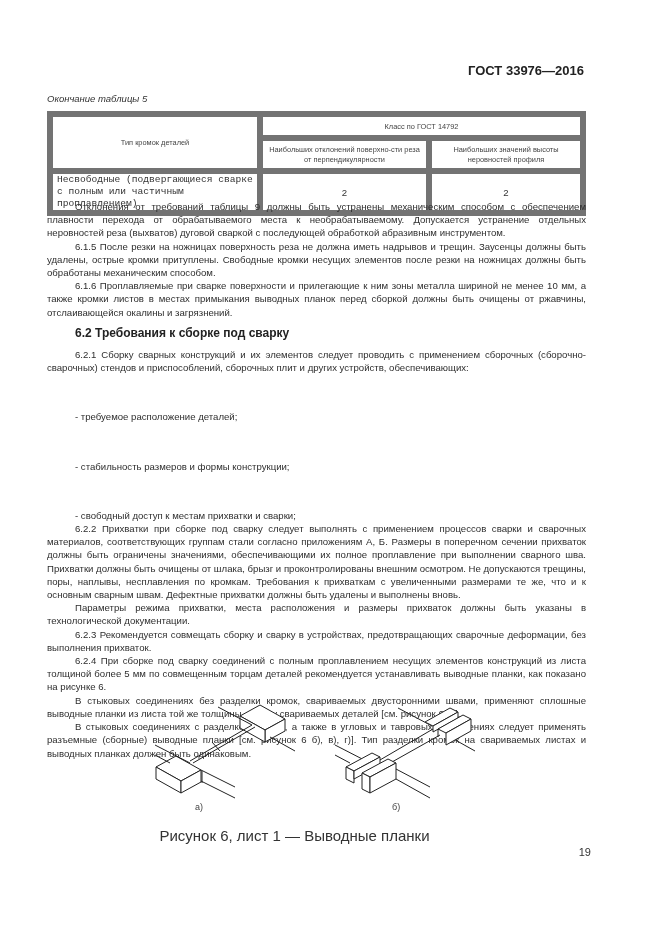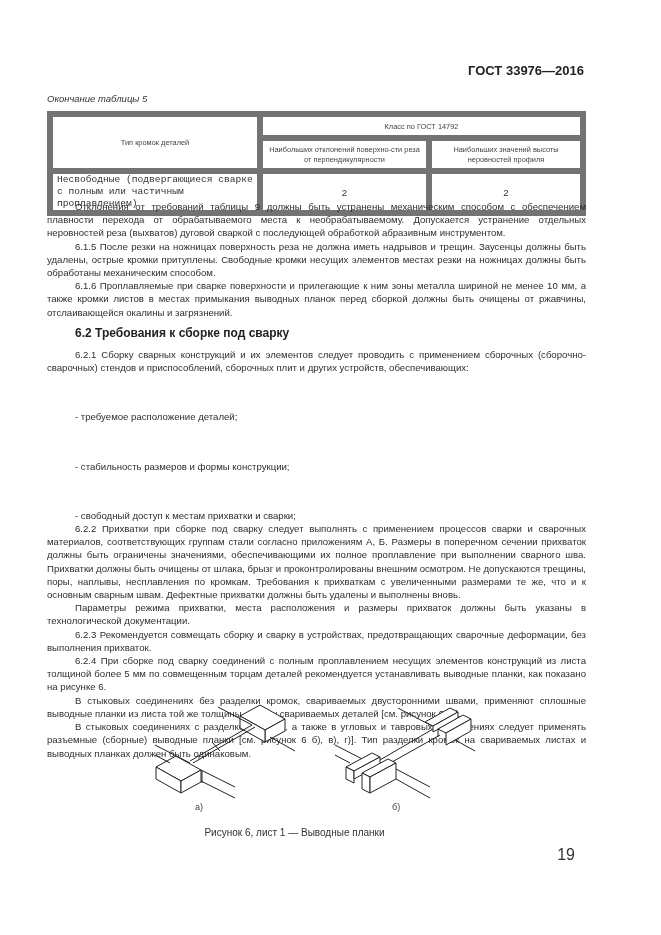--- a/index.html
+++ b/index.html
@@ -13,22 +13,22 @@
     table.t5 tr.h1 td { height: 18px; }
     table.t5 tr.h2 td { height: 27px; line-height: 10px; }
     table.t5 tr.body td { height: 30px; font-size: 9.6px; color: #333; border-top: 3px double #2a2a2a; }
     table.t5 tr.body td.left { text-align: left; line-height: 12px; font-family: Liberation Mono, monospace; }
     .text { position: absolute; left: 47px; top: 200px; width: 539px; font-size: 9.6px; line-height: 13.2px; color: #2e2e2e; }
     .text p { margin: 0; text-align: justify; text-indent: 28px; }
     .text p.li { text-indent: 0; padding-left: 28px; margin-top: 36px; }
     .text h3 { margin: 8px 0 8px 28px; font-size: 12px; font-weight: bold; color: #222; }
     .figure { position: absolute; left: 140px; top: 695px; width: 370px; height: 110px; }
     .figlabel { position: absolute; font-size: 9px; color: #444; }
-    .figcap { position: absolute; left: 0; width: 589px; top: 827px; text-align: center; font-size: 10px; color: #333; }
-    .pageno { position: absolute; right: 86px; top: 846px; font-size: 16px; color: #333; }
+    .figcap { position: absolute; left: 0; width: 589px; top: 827px; text-align: center; font-size: 15px; color: #333; }
+    .pageno { position: absolute; right: 70px; top: 846px; font-size: 11px; color: #333; }
   </style>
 </head>
 <body>
 
 <div class="hdr">ГОСТ 33976—2016</div>
 <div class="cap">Окончание таблицы 5</div>
 
 <table class="t5">
   <tbody>
       <tr class="h1">
@@ -42,21 +42,21 @@
   <tr class="body">
     <td class="left">Несвободные (подвергающиеся сварке с полным или частичным проплавлением)</td>
     <td>2</td>
     <td>2</td>
   </tr>
 </tbody>
   </table>
 
 <div class="text">
   <p>Отклонения от требований таблицы 9 должны быть устранены механическим способом с обеспечением плавности перехода от обрабатываемого места к необрабатываемому. Допускается устранение отдельных неровностей реза (выхватов) дуговой сваркой с последующей обработкой абразивным инструментом.</p>
-  <p>6.1.5 После резки на ножницах поверхность реза не должна иметь надрывов и трещин. Заусенцы должны быть удалены, острые кромки притуплены. Свободные кромки несущих элементов местах резки на ножницах должны быть обработаны механическим способом.</p>
+  <p>6.1.5 После резки на ножницах поверхность реза не должна иметь надрывов и трещин. Заусенцы должны быть удалены, острые кромки притуплены. Свободные кромки несущих элементов после резки на ножницах должны быть обработаны механическим способом.</p>
   <p>6.1.6 Проплавляемые при сварке поверхности и прилегающие к ним зоны металла шириной не менее 10 мм, а также кромки листов в местах примыкания выводных планок перед сборкой должны быть очищены от ржавчины, отслаивающейся окалины и загрязнений.</p>
   <h3>6.2 Требования к сборке под сварку</h3>
   <p>6.2.1 Сборку сварных конструкций и их элементов следует проводить с применением сборочных (сборочно-сварочных) стендов и приспособлений, сборочных плит и других устройств, обеспечивающих:</p>
   <p class="li">- требуемое расположение деталей;</p>
   <p class="li">- стабильность размеров и формы конструкции;</p>
   <p class="li">- свободный доступ к местам прихватки и сварки;</p>
   <p>6.2.2 Прихватки при сборке под сварку следует выполнять с применением процессов сварки и сварочных материалов, соответствующих группам стали согласно приложениям А, Б. Размеры в поперечном сечении прихваток должны быть ограничены значениями, обеспечивающими их полное проплавление при выполнении сварного шва. Прихватки должны быть очищены от шлака, брызг и проконтролированы внешним осмотром. Не допускаются трещины, поры, наплывы, несплавления по кромкам. Требования к прихваткам с увеличенными размерами те же, что и к основным сварным швам. Дефектные прихватки должны быть удалены и выполнены вновь.</p>
   <p>Параметры режима прихватки, места расположения и размеры прихваток должны быть указаны в технологической документации.</p>
   <p>6.2.3 Рекомендуется совмещать сборку и сварку в устройствах, предотвращающих сварочные деформации, без выполнения прихваток.</p>
   <p>6.2.4 При сборке под сварку соединений с полным проплавлением несущих элементов конструкций из листа толщиной более 5 мм по совмещенным торцам деталей рекомендуется устанавливать выводные планки, как показано на рисунке 6.</p>

